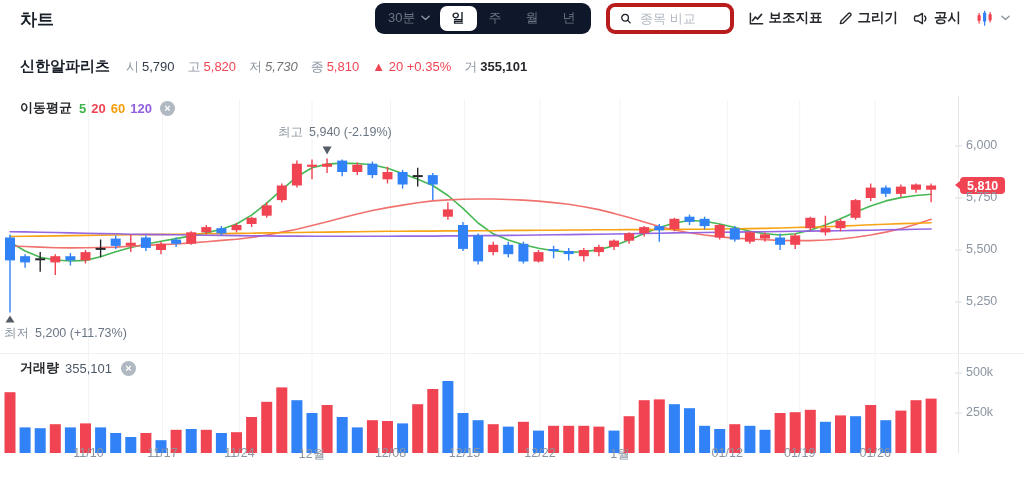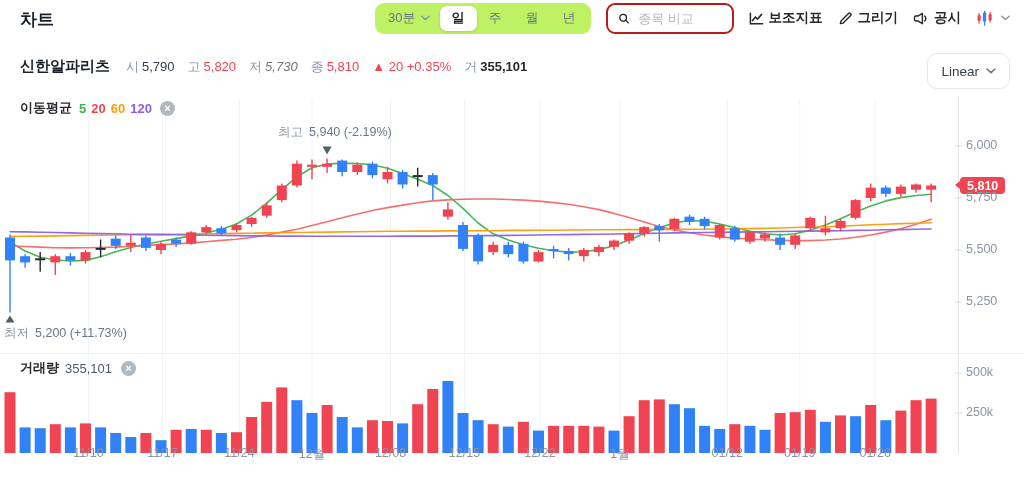--- a/index.html
+++ b/index.html
@@ -1,27 +1,27 @@
 <!DOCTYPE html>
 <html><head>
 <meta charset="utf-8">
 <style>
   html,body{margin:0;padding:0;background:#fff;}
   .app{position:relative;width:1024px;height:478px;background:#fff;overflow:hidden;
        font-family:"Liberation Sans",sans-serif;color:#191f28;border-radius:20px;}
   
   .page-title{position:absolute;top:8px;left:20px;font-size:17px;font-weight:700;color:#191f28;}
   .toolbar{position:absolute;top:2px;right:14px;height:32px;display:flex;align-items:center;gap:15px;}
-  .seg{display:flex;align-items:center;background:#bef264;border-radius:9px;padding:3px;height:31px;box-sizing:border-box;}
+  .seg{display:flex;align-items:center;background:#0f172a;border-radius:9px;padding:3px;height:31px;box-sizing:border-box;}
   .seg .interval{display:flex;align-items:center;gap:5px;padding:0 10px;font-size:13px;color:#6b7684;cursor:pointer;}
   .seg .tab{width:37px;height:25px;display:flex;align-items:center;justify-content:center;
             font-size:13px;color:#6b7684;border-radius:7px;cursor:pointer;}
   .seg .tab.active{background:#fff;color:#191f28;font-weight:700;box-shadow:0 1px 3px rgba(0,0,0,.14);}
   .search{display:flex;align-items:center;gap:7px;width:128px;height:31px;box-sizing:border-box;
-          border:2px solid #b91c1c;border-radius:9px;padding:0 10px;}
+          border:4px solid #b91c1c;border-radius:9px;padding:0 10px;}
   .search input{border:none;outline:none;width:100%;font-size:13px;font-family:inherit;color:#191f28;}
   .search input::placeholder{color:#b0b8c1;}
   .tool-btn{display:flex;align-items:center;gap:5px;font-size:13.5px;font-weight:700;color:#26282c;cursor:pointer;white-space:nowrap;}
   .ct-btn{display:flex;align-items:center;gap:7px;cursor:pointer;}
   
   .info-row{position:absolute;top:57px;left:20px;display:flex;align-items:center;font-size:13px;}
   .stock-name{font-size:15px;font-weight:700;color:#191f28;margin-right:16px;}
   .pair{margin-right:13px;white-space:nowrap;}
   .pair .lb{color:#8b95a1;margin-right:3px;}
   .v-dark{color:#333d4b;} .v-red{color:#f04452;} .v-blue{color:#737373;font-style:italic;}
@@ -115,26 +115,20 @@
   </div>
 
   <div class="info-row">
     <span class="stock-name">신한알파리츠</span>
     <span class="pair"><span class="lb">시</span><span class="v-dark">5,790</span></span>
     <span class="pair"><span class="lb">고</span><span class="v-red">5,820</span></span>
     <span class="pair"><span class="lb">저</span><span class="v-blue">5,730</span></span>
     <span class="pair"><span class="lb">종</span><span class="v-red">5,810</span></span>
     <span class="change"><span>▲</span> <span>20</span> <span>+0.35%</span></span>
     <span class="pair"><span class="lb">거</span><span class="v-bold">355,101</span></span>
-  </div>
-  <div class="linear-btn">
-    <span>Linear</span>
-    <svg width="10" height="6" viewBox="0 0 10 6">
-        <polyline points="1,1 5,4.6 9,1" stroke="#6b7684" stroke-width="1.6" fill="none" stroke-linecap="round" stroke-linejoin="round"></polyline>
-      </svg>
   </div>
 
   <svg id="chart-svg" class="chart" width="1024" height="478">
       <line x1="88.5" y1="100" x2="88.5" y2="453" stroke="#f2f3f5"></line>
       <line x1="162.5" y1="100" x2="162.5" y2="453" stroke="#f2f3f5"></line>
       <line x1="239.5" y1="100" x2="239.5" y2="453" stroke="#f2f3f5"></line>
       <line x1="312.0" y1="100" x2="312.0" y2="453" stroke="#f2f3f5"></line>
       <line x1="390.5" y1="100" x2="390.5" y2="453" stroke="#f2f3f5"></line>
       <line x1="464.5" y1="100" x2="464.5" y2="453" stroke="#f2f3f5"></line>
       <line x1="540.0" y1="100" x2="540.0" y2="453" stroke="#f2f3f5"></line>

